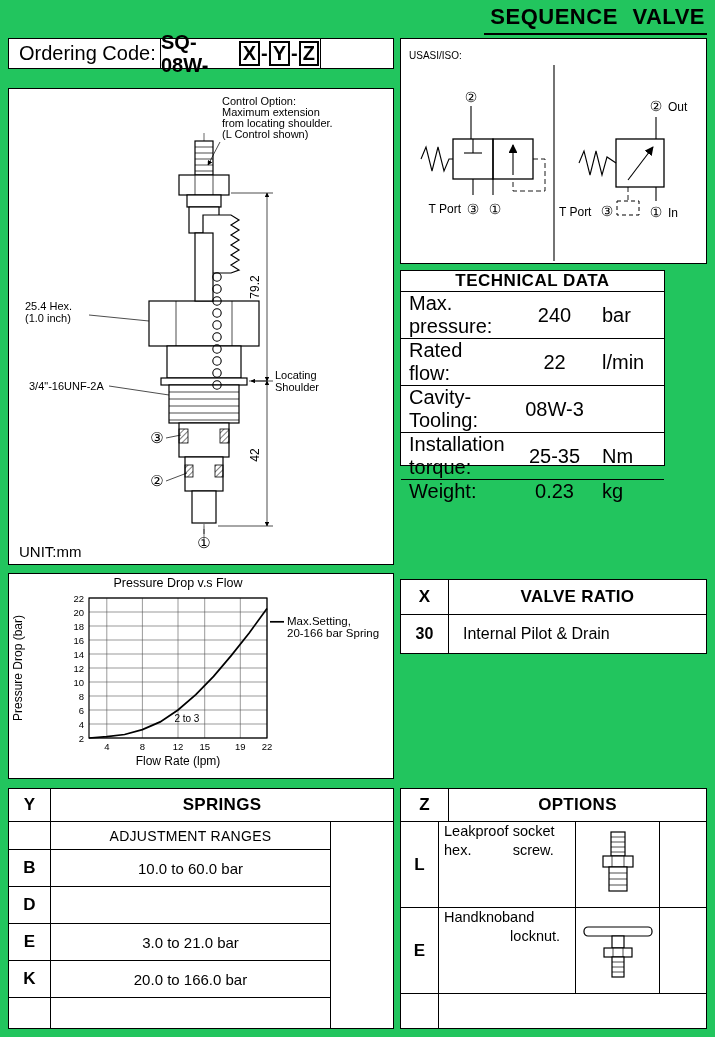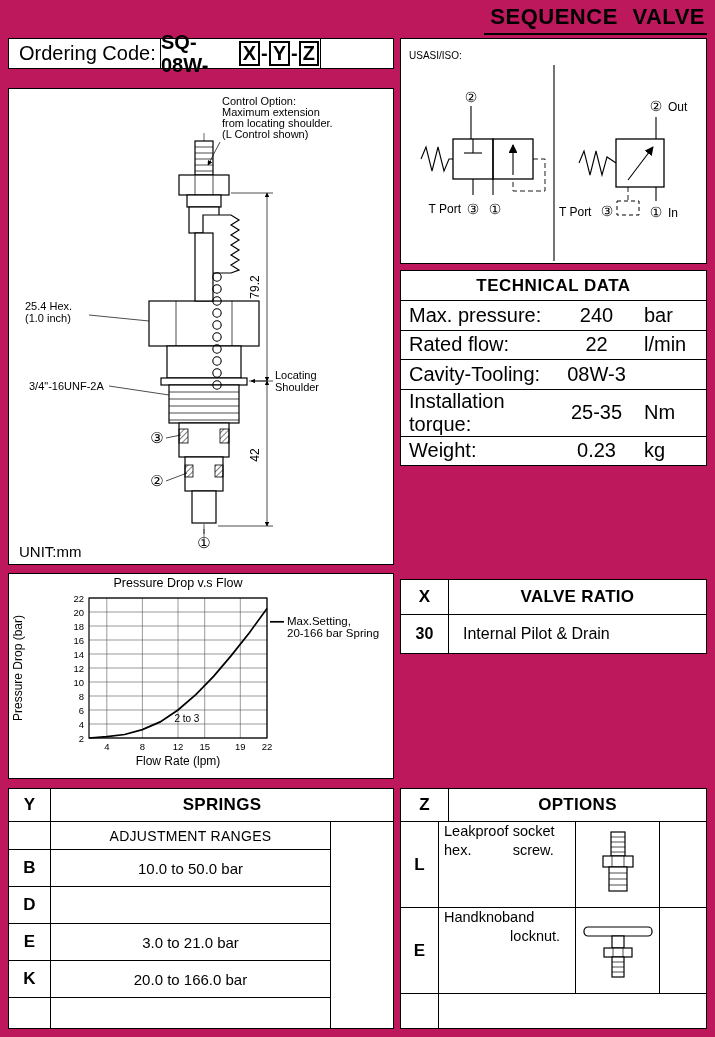--- a/index.html
+++ b/index.html
@@ -1,35 +1,35 @@
 <!DOCTYPE html>
 <html><head>
 <meta charset="utf-8">
 <style>
   *{margin:0;padding:0;box-sizing:border-box}
   html,body{background:#fff;font-family:"Liberation Sans",sans-serif;color:#000}
-  .page{position:relative;width:715px;height:1037px;background:#be185d;overflow:hidden}
+  .page{position:relative;width:715px;height:1037px;background:#22c55e;overflow:hidden}
   .panel{position:absolute;border:1.5px solid #000;background:#fff}
   svg text{font-family:"Liberation Sans",sans-serif;fill:#000}
 
   .title{position:absolute;top:4px;right:8px;font-size:22px;font-weight:bold;letter-spacing:.5px;word-spacing:8px;border-bottom:2px solid #000;padding:0 2px 3px 6px}
 
   .ordering{left:8px;top:38px;width:386px;height:31px;display:flex;align-items:stretch;font-size:20px}
   .ord-label{width:152px;display:flex;align-items:center;padding-left:10px;border-right:1.5px solid #000}
   .ord-code{width:160px;display:flex;align-items:center;justify-content:space-between;font-weight:bold;border-right:1.5px solid #000}
   .boxed{display:inline-block;border:2px solid #000;padding:0 2px;margin:0 1px;line-height:1.05}
   .ord-rest{flex:1}
 
   .drawing-panel{left:8px;top:88px;width:386px;height:477px}
   .unit-label{position:absolute;left:10px;bottom:4px;font-size:15px}
 
   .usasi-panel{left:400px;top:38px;width:307px;height:226px}
   .usasi-label{position:absolute;top:11px;left:8px;font-size:10px}
 
-  .tech-panel{left:400px;top:270px;width:307px;height:196px;display:flex;flex-direction:column}
+  .tech-panel{left:400px;top:270px;width:265px;height:196px;display:flex;flex-direction:column}
   .tech-title{height:30px;border-bottom:1.5px solid #000;display:flex;align-items:center;justify-content:center;font-weight:bold;font-size:17px;letter-spacing:.5px}
   .td-row{flex:1;display:flex;align-items:center;border-bottom:1.2px solid #000;font-size:20px}
   .td-row:last-child{border-bottom:none}
   .td-label{flex:1;padding-left:8px}
   .td-value{width:95px;text-align:center}
   .td-unit{width:62px;text-align:left}
 
   .chart-panel{left:8px;top:573px;width:386px;height:206px}
   .grid{stroke:#555;stroke-width:.6}
   .plotbox{fill:none;stroke:#000;stroke-width:1.2}
@@ -362,21 +362,21 @@
       <div class="tbl-title">SPRINGS</div>
     </div>
     <div class="springs-body">
       <div class="springs-main">
         <div class="adj-row">
           <div class="code-cell"></div>
           <div class="adj-title">ADJUSTMENT RANGES</div>
         </div>
         <div class="spring-row">
           <div class="code-cell">B</div>
-          <div class="range-cell">10.0  to 50.0 bar</div>
+          <div class="range-cell">10.0  to 60.0 bar</div>
         </div>
         <div class="spring-row">
           <div class="code-cell">D</div>
         </div>
         <div class="spring-row">
           <div class="code-cell">E</div>
           <div class="range-cell">3.0  to  21.0 bar</div>
         </div>
         <div class="spring-row">
           <div class="code-cell">K</div>

